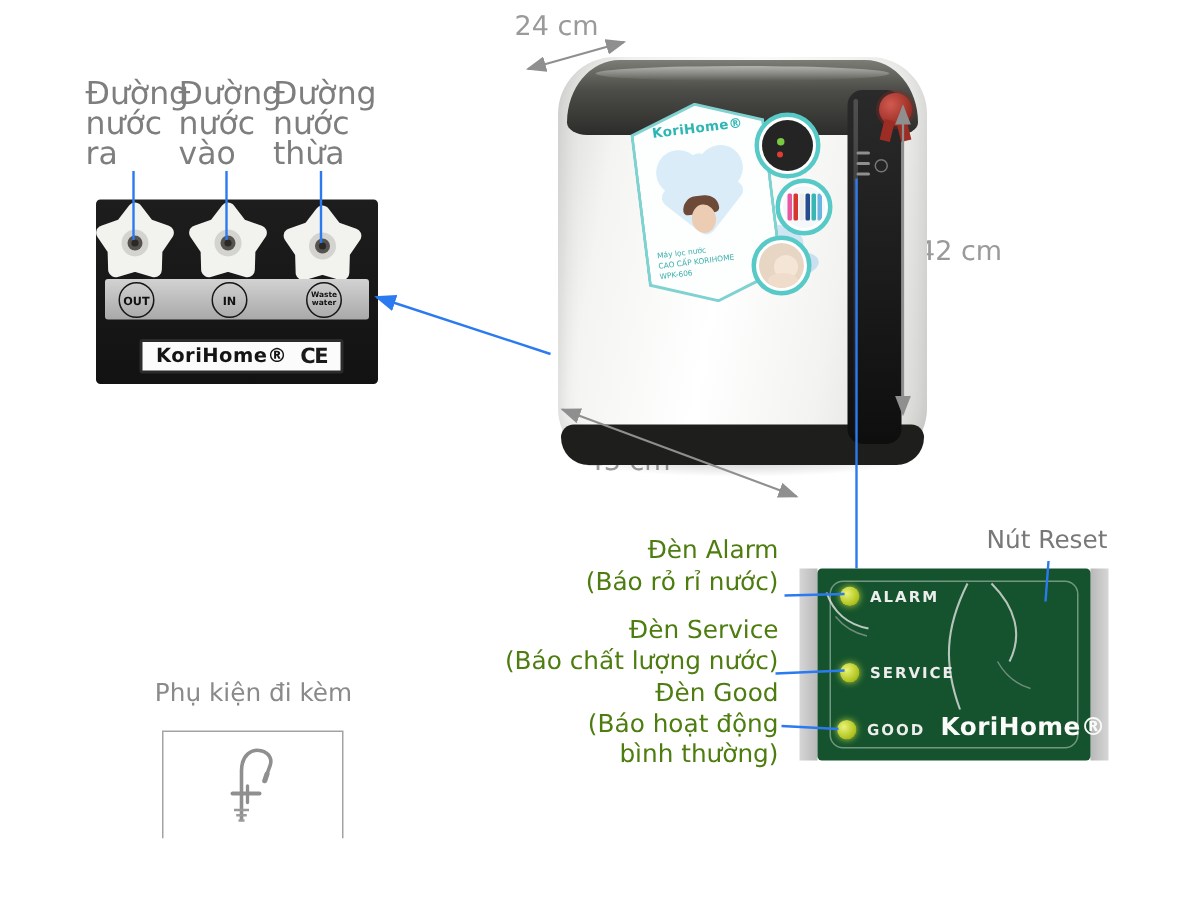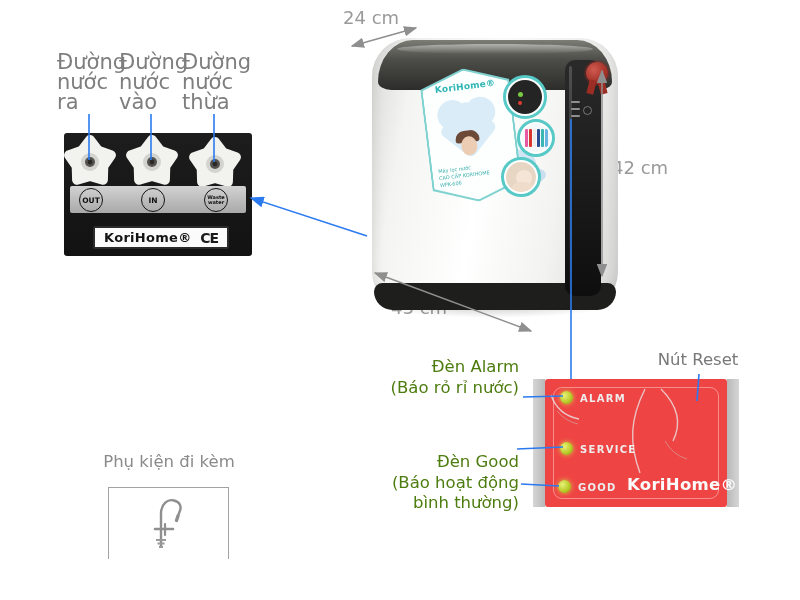--- a/index.html
+++ b/index.html
@@ -100,21 +100,21 @@
   .bc3{left:129px;top:119px;width:40px;height:40px;}
   .bc3 .bc-inner{background:#e8d6c4;}
   .bc3 .babyface{position:absolute;left:10px;top:8px;width:16px;height:16px;border-radius:50%;background:#f4e5d6;}
   .bc3 .babyhand{position:absolute;left:6px;top:20px;width:20px;height:10px;border-radius:50%;background:#efdccb;}
 
   
   .cpanel-wrap{position:absolute;left:533px;top:379px;width:206px;height:128px;}
   .side-strip{position:absolute;top:0;bottom:0;width:12px;background:linear-gradient(90deg,#d6d6d6,#b8b8b8);}
   .side-strip.left{left:0;}
   .side-strip.right{right:0;background:linear-gradient(90deg,#b8b8b8,#d6d6d6);}
-  .cpanel{position:absolute;left:12px;right:12px;top:0;bottom:0;background:#ef4444;border-radius:3px;}
+  .cpanel{position:absolute;left:12px;right:12px;top:0;bottom:0;background:#14532d;border-radius:3px;}
   .cpanel-border{position:absolute;inset:8px;border:1px solid rgba(255,255,255,.4);border-radius:9px;}
   .led{position:absolute;width:13px;height:13px;border-radius:50%;
        background:radial-gradient(circle at 35% 35%,#e9f277,#b5c824 60%,#8a9b10);
        box-shadow:0 0 5px rgba(205,225,70,.9);}
   .led-label{position:absolute;font-size:10px;font-weight:bold;color:#ededed;letter-spacing:1.3px;}
   .reset-btn{position:absolute;left:130px;top:12px;width:44px;height:44px;border-radius:50%;
        border:2px solid #e9e9e9;background:radial-gradient(circle at 40% 35%,#3a3a3a,#111 70%);
        display:flex;align-items:center;justify-content:center;}
   .reset-btn .ring{position:absolute;inset:3px;border:1px solid #8a8a8a;border-radius:50%;}
   .reset-btn .txt{font-size:8.5px;font-weight:bold;color:#f2f2f2;letter-spacing:.4px;}
@@ -258,20 +258,22 @@
       <span class="led" style="left:15px;top:63px;"></span>
       <span class="led-label" style="left:35px;top:65px;">SERVICE</span>
       <span class="led" style="left:13px;top:101px;"></span>
       <span class="led-label" style="left:33px;top:103px;">GOOD</span>
       <div class="cpanel-brand">KoriHome®</div>
     </div>
   </div>
 
   <div class="callout" style="top:357px;">Đèn Alarm
 (Báo rỏ rỉ nước)</div>
+  <div class="callout" style="top:410px;">Đèn Service
+(Báo chất lượng nước)</div>
   <div class="callout" style="top:452px;">Đèn Good
 (Báo hoạt động
 bình thường)</div>
   <div class="callout-reset">Nút Reset</div>
 
   <div class="acc-title">Phụ kiện đi kèm</div>
   <div class="acc-box">
     <svg width="70" height="58" style="position:absolute;left:26px;top:4px;" viewBox="0 0 70 58">
       <path d="M26 54 V22 C26 11 33 7 39 8.5 C45 10 46.5 14.5 45 18.5 L43 24" stroke="#8f8f8f" stroke-width="2.4" fill="none" stroke-linecap="round"></path>
       <path d="M43 24 L41.5 28.5" stroke="#8f8f8f" stroke-width="3.4" fill="none" stroke-linecap="round"></path>

